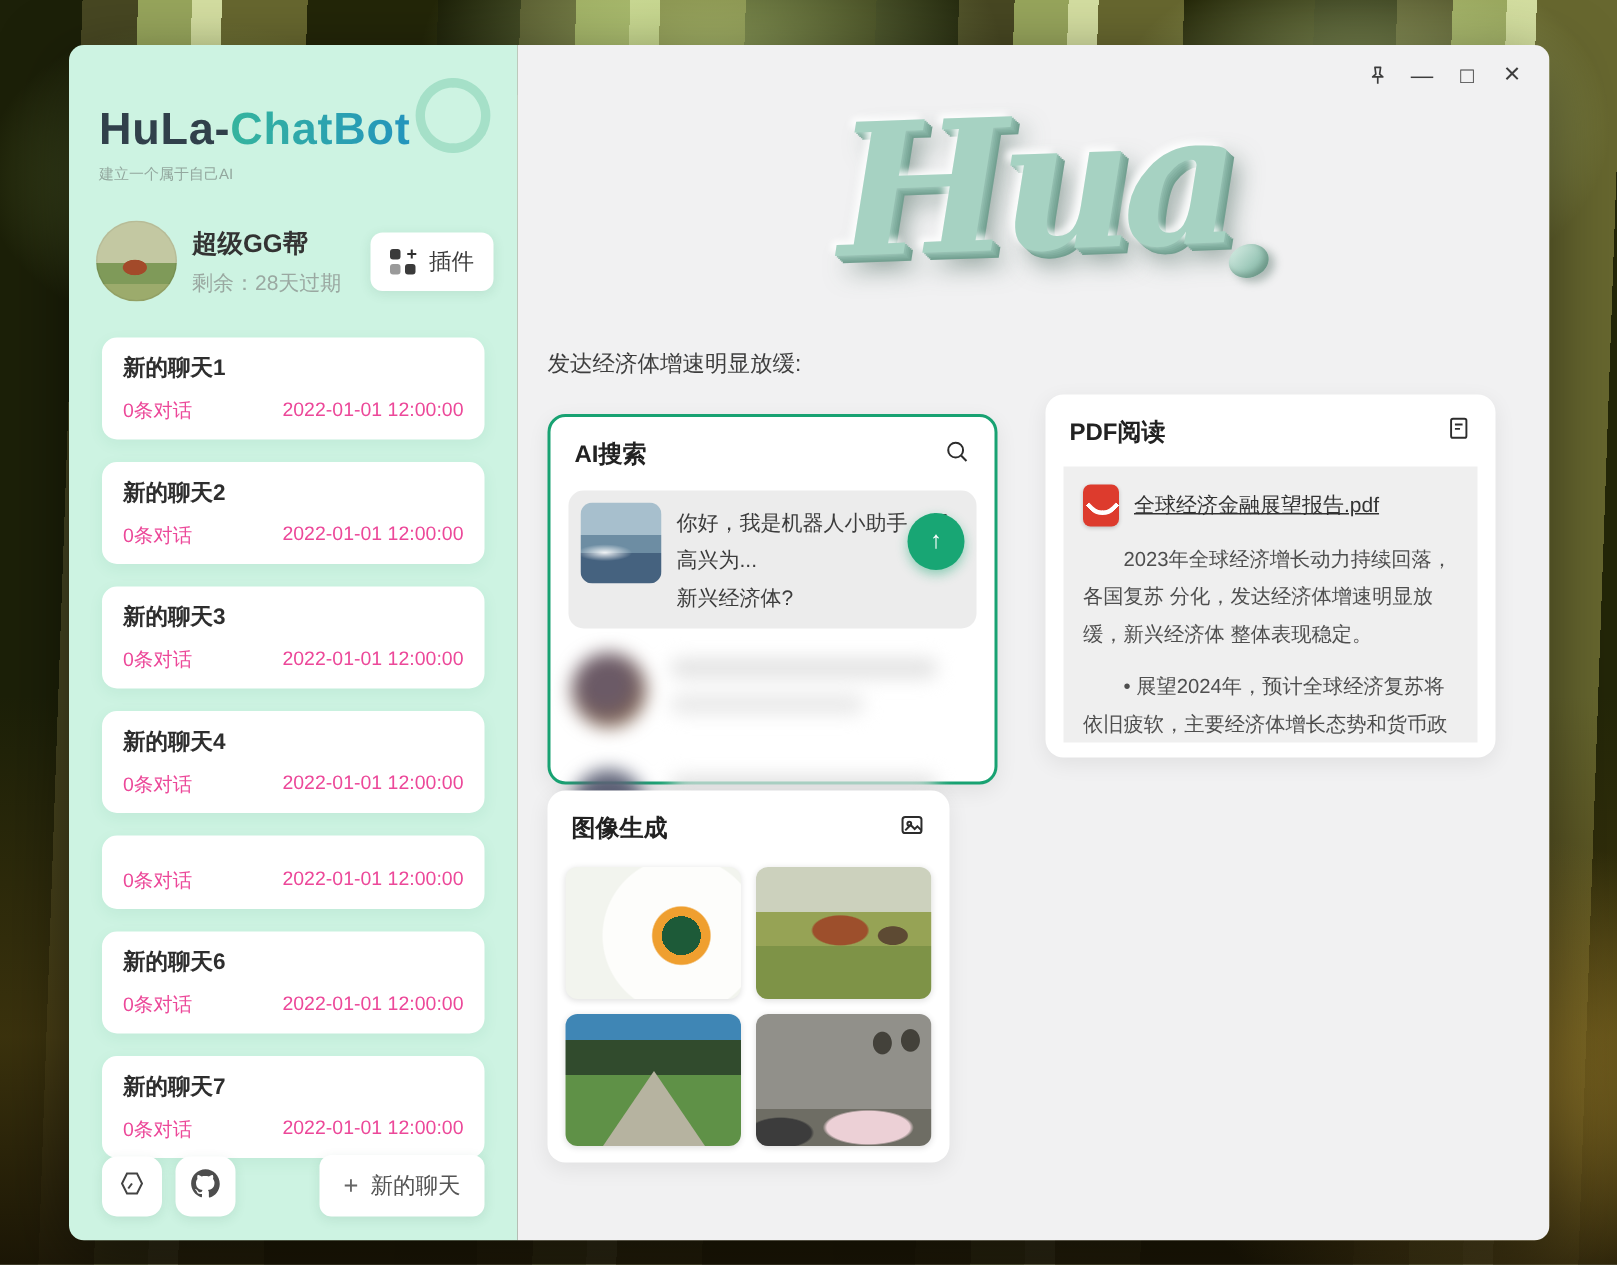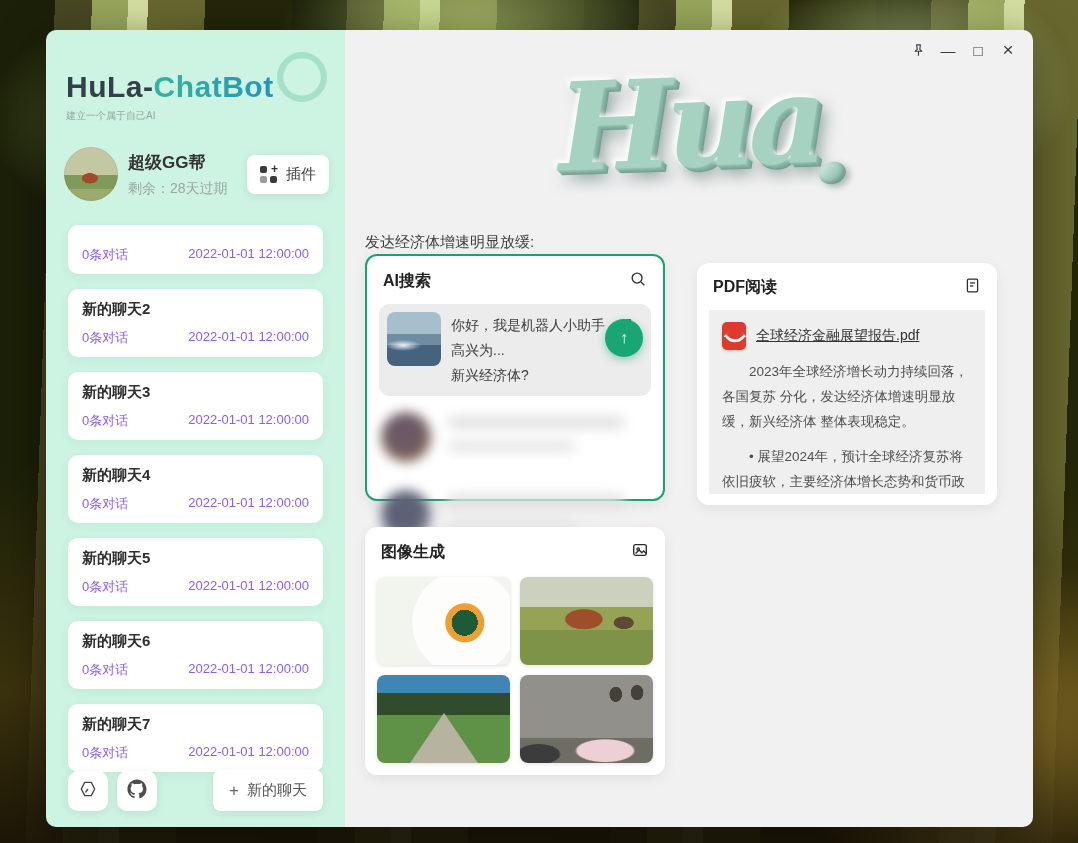--- a/index.html
+++ b/index.html
@@ -64,21 +64,21 @@
   .plugin-glyph i.br { right:0; bottom:0; }
   .plugin-glyph i.tr { right:-1px; top:-2px; background:transparent; color:#2f2f2f; font-style:normal;
     font-size:12px; font-weight:bold; line-height:10px; width:auto; height:auto; }
 
   .chat-list { margin:24px 22px 0; display:flex; flex-direction:column; gap:15px; }
   .chat-item {
     background:#fff; border-radius:10px; padding:11px 14px 10px; cursor:pointer;
     box-shadow:0 3px 10px rgba(31,122,87,.07);
   }
   .chat-title { font-size:15px; font-weight:bold; color:#2e2e2e; }
-  .chat-meta { display:flex; justify-content:space-between; margin-top:10px; font-size:13px; color:#8b5cf6; }
+  .chat-meta { display:flex; justify-content:space-between; margin-top:10px; font-size:13px; color:#ec4899; }
 
   .sidebar-footer { position:absolute; left:22px; right:22px; bottom:16px; display:flex; align-items:center; }
   .sq-btn {
     width:40px; height:40px; border:none; border-radius:10px; background:#fff; cursor:pointer;
     display:flex; align-items:center; justify-content:center; color:#444;
     box-shadow:0 2px 8px rgba(30,90,60,.10); margin-right:9px;
   }
   .new-chat-btn {
     margin-left:auto; border:none; background:#fff; border-radius:8px; cursor:pointer;
     padding:11px 16px; font-size:15px; color:#555; display:flex; align-items:center; gap:8px;
@@ -116,23 +116,23 @@
     box-shadow:3px 4px 6px rgba(70,100,90,.4), inset -2px -3px 4px rgba(90,130,115,.6);
   }
 
   .hint { position:absolute; top:203px; left:20px; font-size:15px; color:#3e3e3e; }
 
   .card { background:#fff; border-radius:12px; box-shadow:0 4px 14px rgba(0,0,0,.07); }
   .card-head { display:flex; justify-content:space-between; align-items:center; padding:14px 16px 10px; }
   .card-title { font-size:16px; font-weight:bold; color:#222; }
   .card-head svg { color:#2c2c2c; }
 
-  .ai-card  { position:absolute; left:20px;  top:224px; width:300px; height:247px; border:2px solid #18a272; }
+  .ai-card  { position:absolute; left:20px;  top:246px; width:300px; height:247px; border:2px solid #18a272; }
   .pdf-card { position:absolute; left:352px; top:233px; width:300px; height:242px; }
-  .img-card { position:absolute; left:20px;  top:497px; width:300px; height:248px; }
+  .img-card { position:absolute; left:20px;  top:497px; width:268px; height:248px; }
 
   
   .msg-row { margin:2px 12px 0; background:#ececec; border-radius:10px; padding:8px; display:flex; gap:10px; position:relative; }
   .msg-thumb {
     width:54px; height:54px; border-radius:8px; flex:0 0 54px;
     background:
       radial-gradient(26px 8px at 30% 62%, rgba(255,255,255,.9), transparent 70%),
       linear-gradient(180deg,#a7bfcd 0 40%, #6d8da3 40% 62%, #45627f 62%);
   }
   .msg-text { font-size:14px; color:#3c3c3c; line-height:1.78; padding-top:1px; }
@@ -240,20 +240,21 @@
             <i class="tr">+</i>
             <i class="bl"></i>
             <i class="br"></i>
         </span>
         <span>插件</span>
       </button>
     </div>
 
     <div class="chat-list">
       <div class="chat-item">
+        <div class="chat-title">新的聊天1</div>
         <div class="chat-meta">
             <span>0条对话</span>
             <span>2022-01-01 12:00:00</span>
           </div>
       </div>
       <div class="chat-item">
         <div class="chat-title">新的聊天2</div>
         <div class="chat-meta">
             <span>0条对话</span>
             <span>2022-01-01 12:00:00</span>
@@ -267,21 +268,20 @@
           </div>
       </div>
       <div class="chat-item">
         <div class="chat-title">新的聊天4</div>
         <div class="chat-meta">
             <span>0条对话</span>
             <span>2022-01-01 12:00:00</span>
           </div>
       </div>
       <div class="chat-item">
-        <div class="chat-title">新的聊天5</div>
         <div class="chat-meta">
             <span>0条对话</span>
             <span>2022-01-01 12:00:00</span>
           </div>
       </div>
       <div class="chat-item">
         <div class="chat-title">新的聊天6</div>
         <div class="chat-meta">
             <span>0条对话</span>
             <span>2022-01-01 12:00:00</span>

